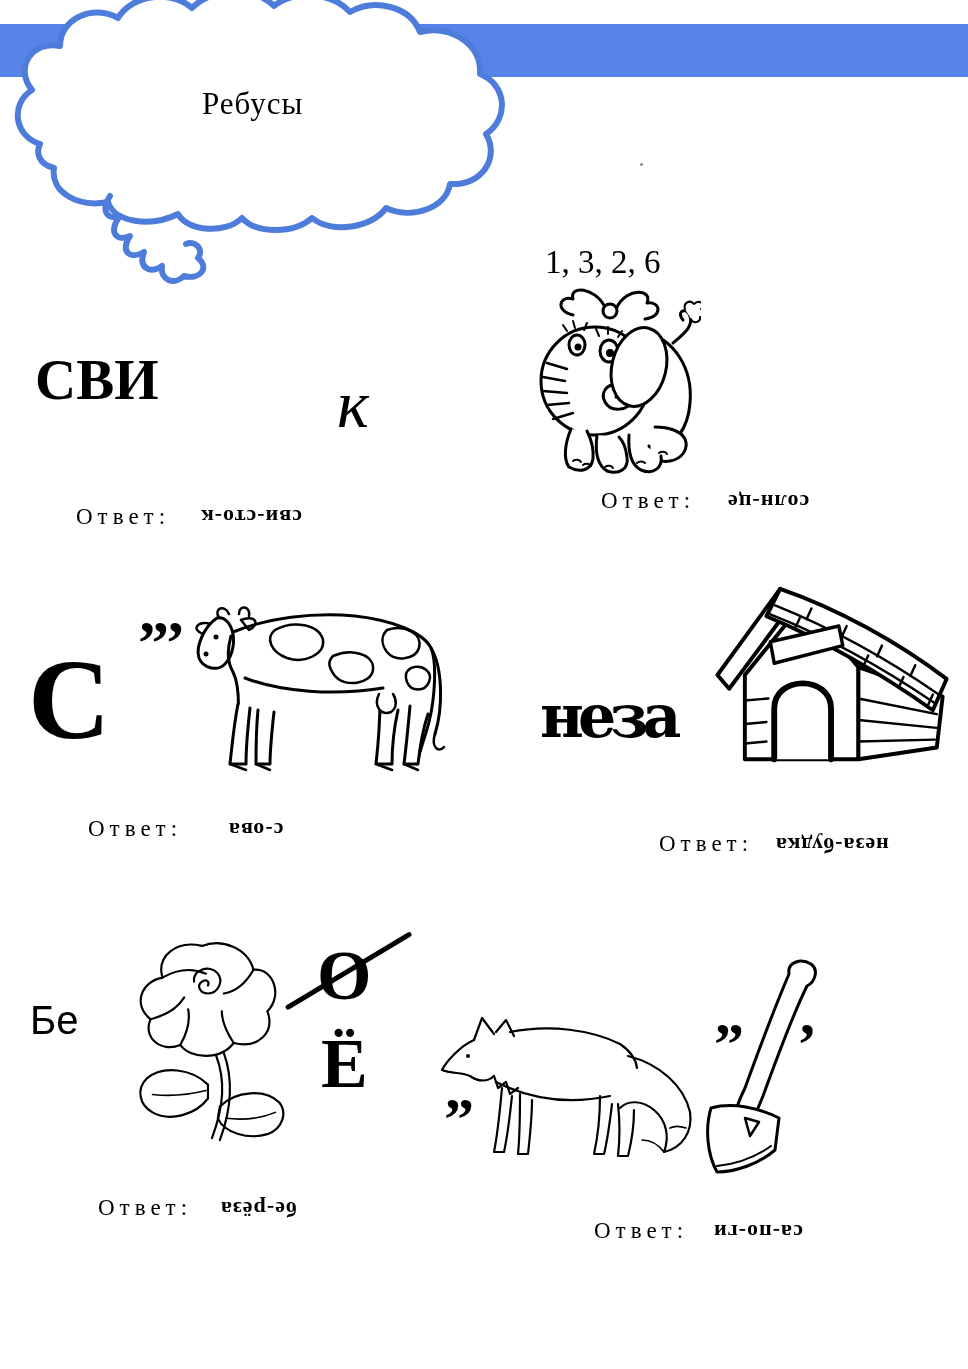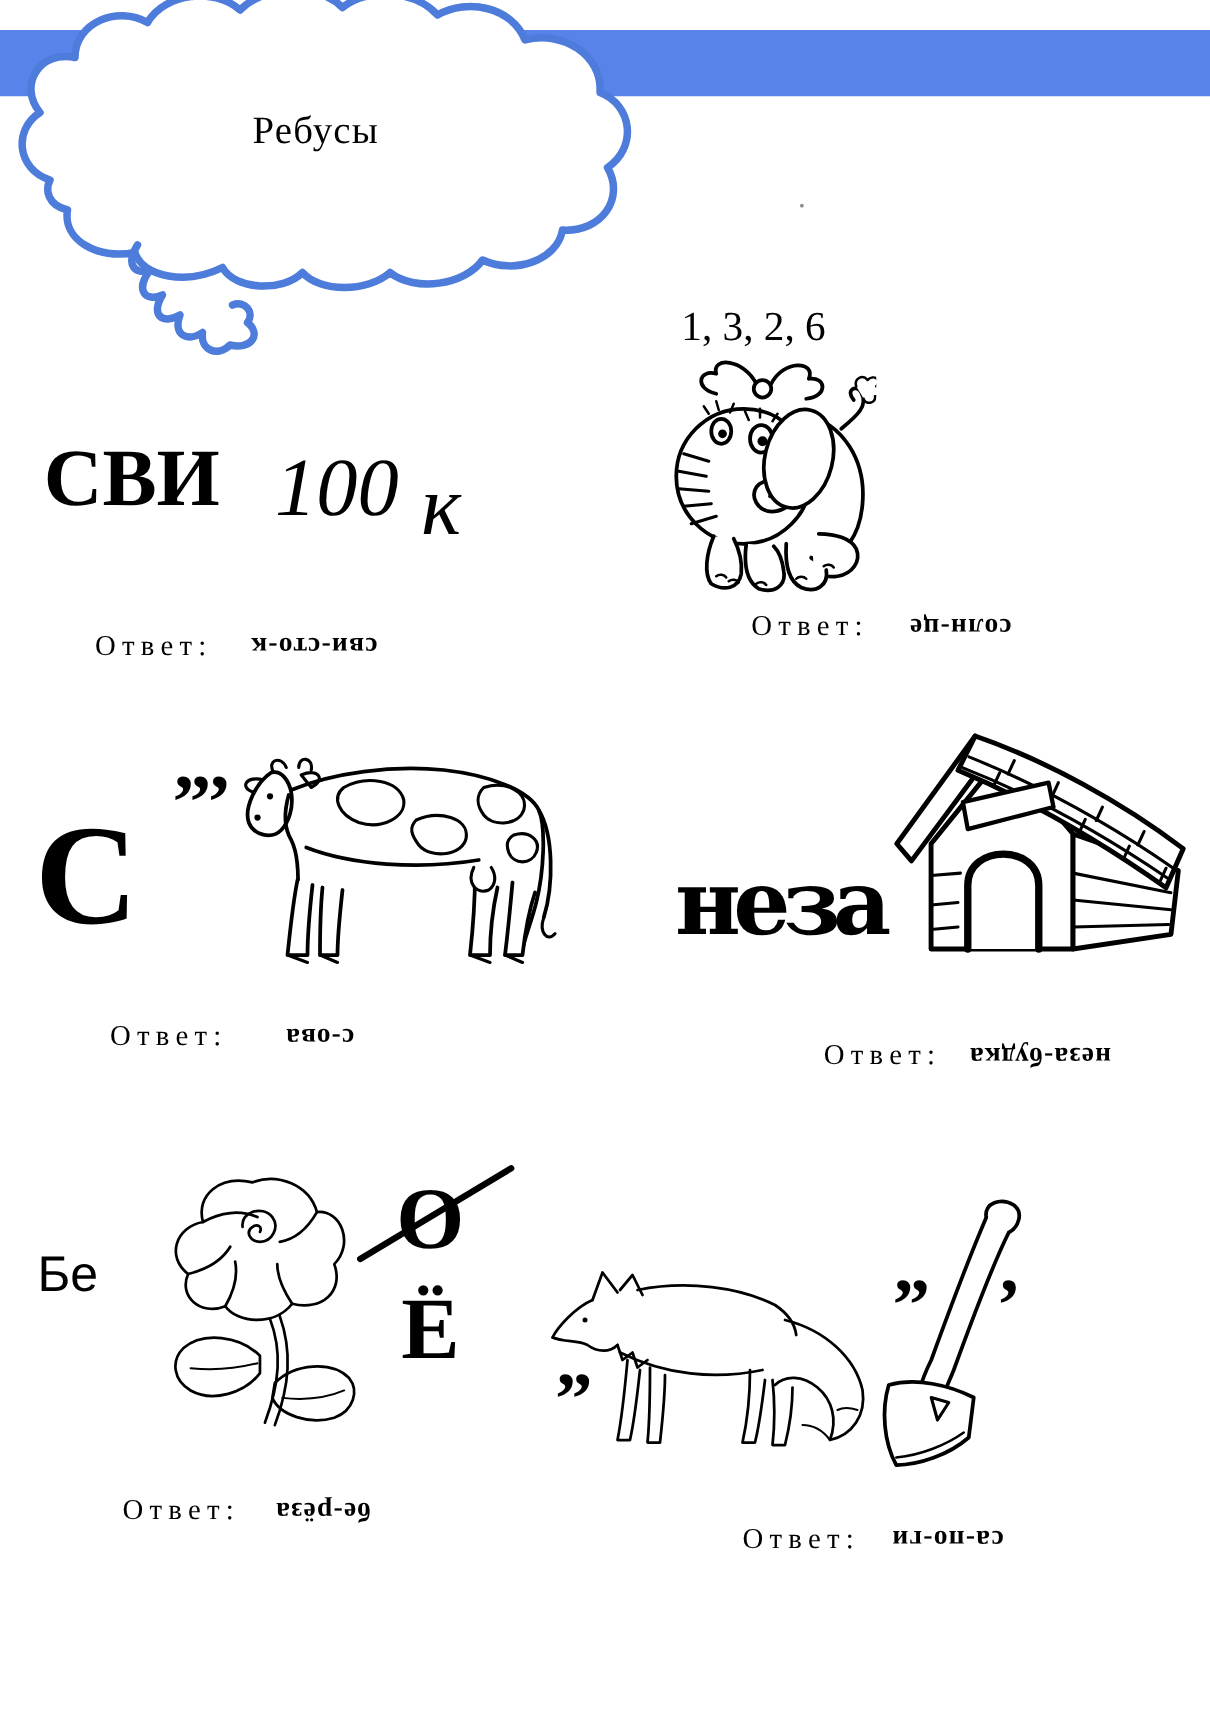--- a/index.html
+++ b/index.html
@@ -56,22 +56,21 @@
           C158,284 172,290 182,280
           C198,284 208,272 196,262
           C202,254 194,244 184,248" fill="none"></path>
       </g>
     </svg>
   </div>
   <div class="abs serif title" style="left:202px;top:88px;">Ребусы</div>
 
   <div class="stray-dot" style="left:640px;top:163px;"></div>
 
-  <div class="abs serif big-bold" style="left:35px;top:351px;font-size:65px;">СВИ</div>
-  <div class="abs serif italic" style="left:220px;top:358px;font-size:66px;">100</div>
+  <div class="abs serif big-bold" style="left:35px;top:351px;font-size:57px;">СВИ</div>
   <div class="abs serif italic" style="left:337px;top:370px;font-size:68px;">к</div>
   <div class="abs serif answer-label" style="left:76px;top:505px;">Ответ:</div>
   <div class="abs" style="left:200px;top:506px;">
     <span class="serif answer">сви-сто-к</span>
   </div>
 
   <div class="abs serif" style="left:545px;top:246px;font-size:33px;">1, 3, 2, 6</div>
   <div class="abs" style="left:533px;top:281px;">
     <svg width="168" height="198" viewBox="0 0 168 198">
       <g fill="none" stroke="#000" stroke-width="3" stroke-linecap="round" stroke-linejoin="round">
@@ -131,21 +130,21 @@
         <path d="M204,26 C222,20 240,30 236,44 C232,56 212,58 204,48 C198,40 198,32 204,26 Z" stroke-width="2.5"></path>
         <path d="M228,64 C240,60 250,68 246,78 C242,88 228,88 224,78 C222,72 222,68 228,64 Z" stroke-width="2.5"></path>
       </g>
     </svg>
   </div>
   <div class="abs serif answer-label" style="left:88px;top:817px;">Ответ:</div>
   <div class="abs" style="left:228px;top:819px;">
     <span class="serif answer">с-ова</span>
   </div>
 
-  <div class="abs fatserif" style="left:540px;top:686px;font-size:72px;letter-spacing:-6px;">неза</div>
+  <div class="abs fatserif" style="left:540px;top:686px;font-size:60px;letter-spacing:-6px;">неза</div>
   <div class="abs" style="left:707px;top:581px;">
     <svg width="250" height="188" viewBox="0 0 250 192">
       <g fill="none" stroke="#000" stroke-width="4" stroke-linecap="round" stroke-linejoin="round">
         <path d="M36,96 L96,22 L152,88 L152,182 L36,182 Z" fill="#fff"></path>
         <path d="M36,122 L60,120 M36,146 L58,144 M36,166 L58,164" stroke-width="2.5"></path>
         <path d="M152,88 L238,118 L232,170 L152,182 Z" fill="#fff"></path>
         <path d="M152,120 L232,136 M152,142 L232,150 M152,164 L230,162" stroke-width="2.5"></path>
         <path d="M66,182 L66,130 C66,96 124,96 124,130 L124,182" stroke-width="6" fill="#fff"></path>
         <path d="M72,8 L8,96 L20,110 L84,24 Z" fill="#fff"></path>
         <path d="M72,8 C130,28 192,62 242,100 L228,132 C180,98 120,62 58,36 Z" fill="#fff"></path>

